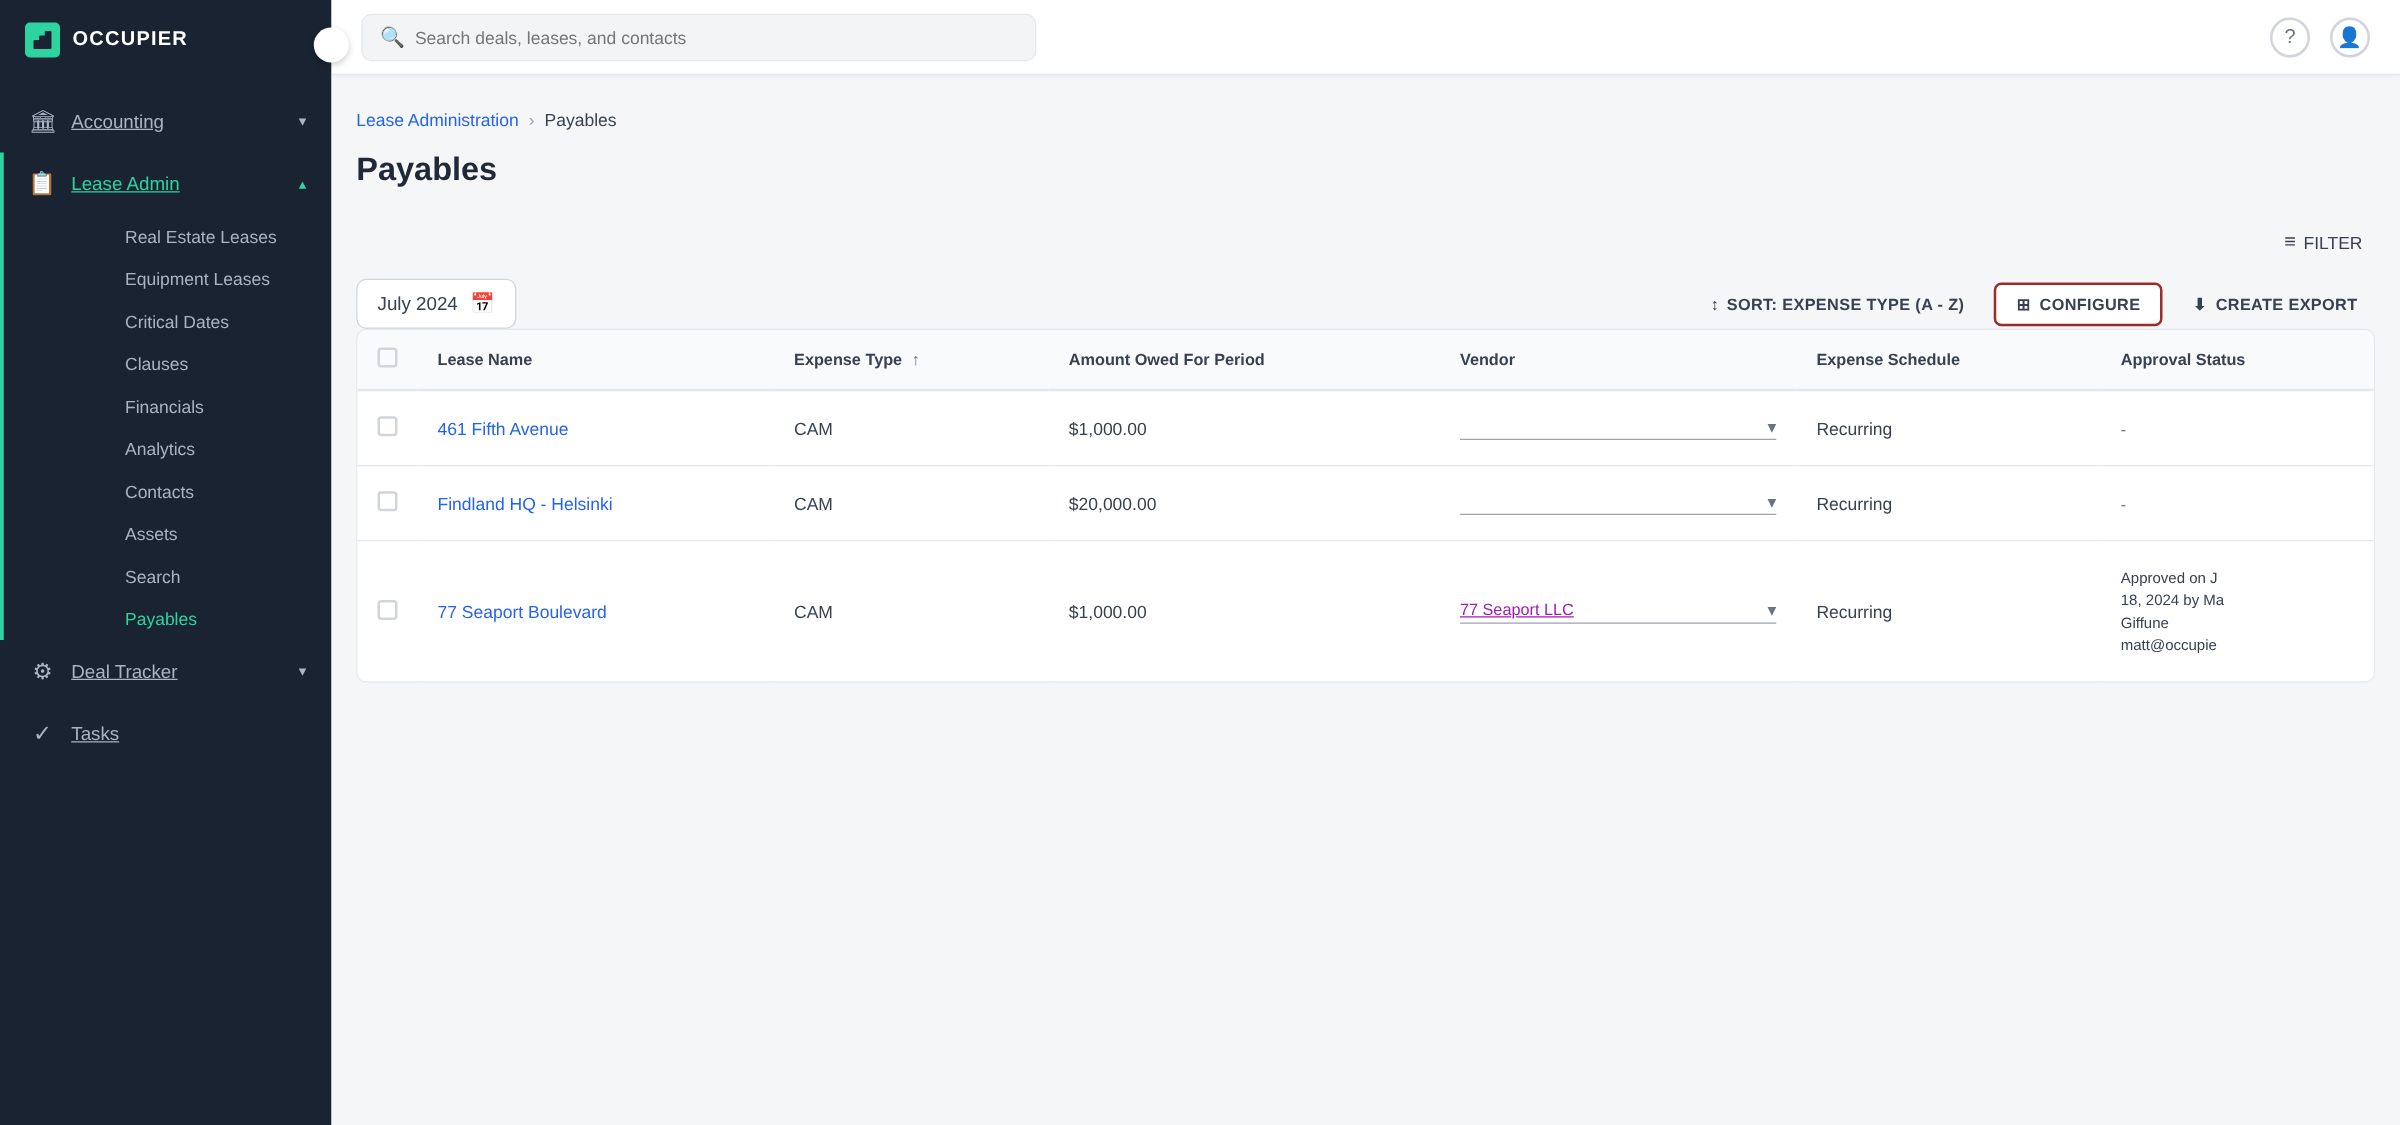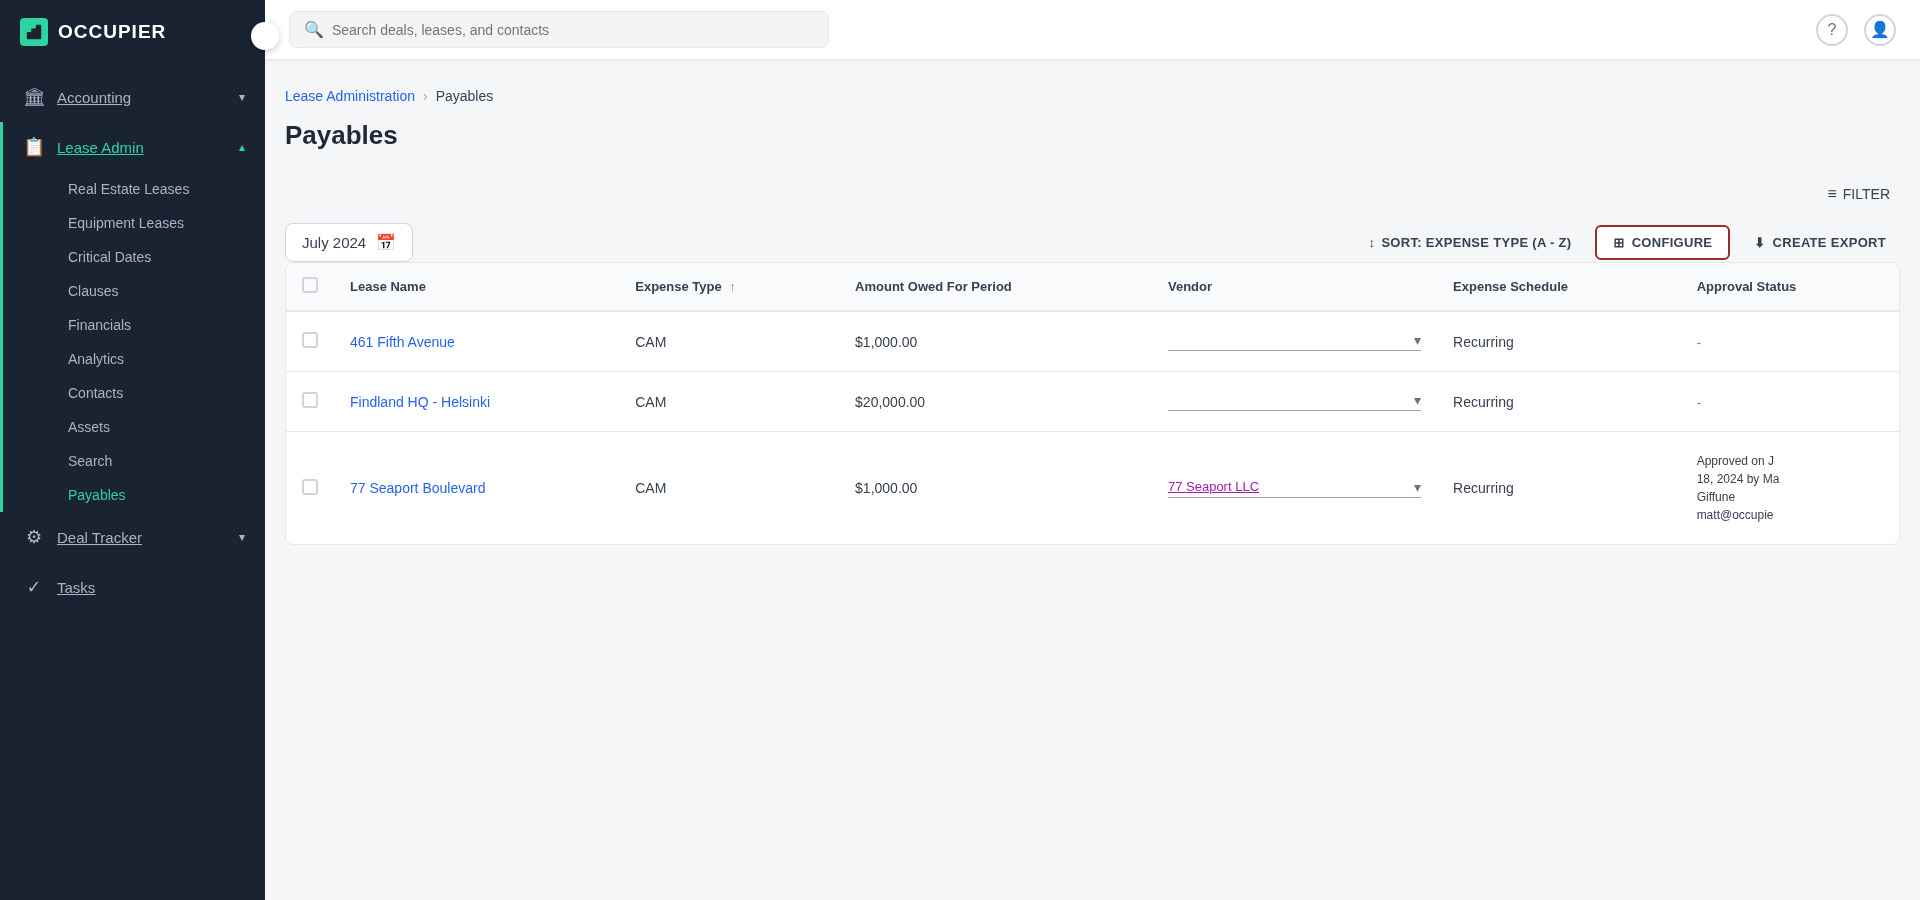--- a/index.html
+++ b/index.html
@@ -28,21 +28,21 @@
       background: #2dd4a0;
       border-radius: 4px;
       display: flex;
       align-items: center;
       justify-content: center;
       font-weight: bold;
       font-size: 14px;
       color: #1a2332;
     }
     .logo-text {
-      font-size: 19px;
+      font-size: 16px;
       font-weight: 700;
       letter-spacing: 1px;
       color: #fff;
     }
     .sidebar-collapse-btn {
       position: absolute;
       right: -14px;
       top: 22px;
       width: 28px;
       height: 28px;
@@ -70,21 +70,21 @@
       cursor: pointer;
       font-size: 15px;
       color: #aab4c4;
       transition: background 0.15s;
     }
     .nav-item.active { color: #2dd4a0; }
     .nav-item .nav-label { flex: 1; text-decoration: underline; }
     .nav-item .nav-icon { font-size: 18px; width: 22px; text-align: center; }
     .nav-item .chevron { font-size: 12px; }
 
-    .sub-nav { padding-left: 55px; }
+    .sub-nav { padding-left: 87px; }
     .sub-nav-item {
       padding: 9px 10px;
       font-size: 14px;
       color: #aab4c4;
       cursor: pointer;
       border-radius: 4px;
     }
     .sub-nav-item.active { color: #2dd4a0; font-weight: 500; }
 
     

